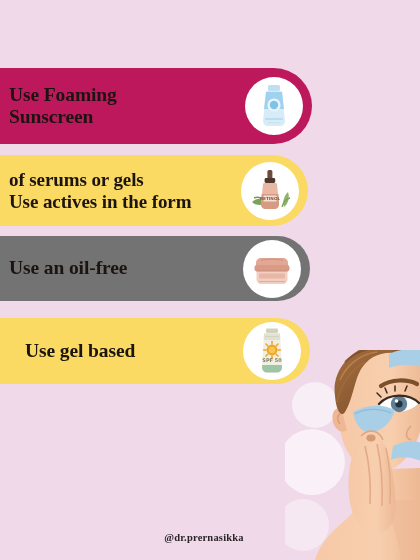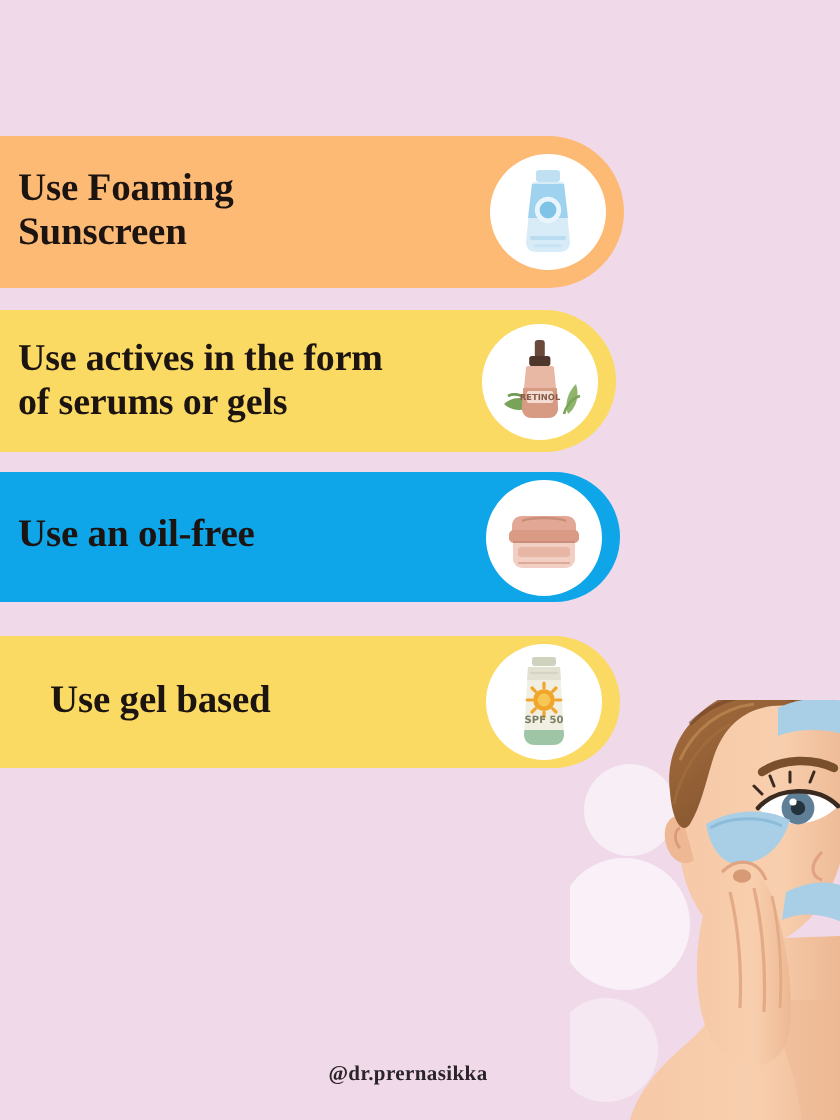--- a/index.html
+++ b/index.html
@@ -139,60 +139,60 @@
       <path d="M72 92 C66 104 62 124 64 146 C66 166 74 178 86 182 C98 186 108 178 110 164 C112 146 108 120 102 100 C96 84 80 78 72 92 Z" fill="url(#skin)"></path>
       <path d="M76 86 C84 78 94 80 98 90" fill="none" stroke="#e0a483" stroke-width="1.6"></path>
       <path d="M80 96 C84 112 86 134 85 154" fill="none" stroke="#e3aa88" stroke-width="1.6"></path>
       <path d="M92 94 C96 112 98 134 97 156" fill="none" stroke="#e3aa88" stroke-width="1.6"></path>
       <path d="M101 98 C105 116 106 136 105 154" fill="none" stroke="#e3aa88" stroke-width="1.4"></path>
       <ellipse cx="86" cy="88" rx="4.6" ry="3.4" fill="#d79a77"></ellipse>
     </g>
   </svg>
 </div>
 
-<div class="banner" id="banner-0" style="background: #fdba74;">
+<div class="banner" id="banner-0" style="background: #be185d;">
   <div class="banner-text">
     <span class="ln">Use Foaming</span>
     <span class="ln">Sunscreen</span>
   </div>
   <div class="icon-badge">
     <svg width="44" height="46" viewBox="0 0 44 46">
       <rect x="16" y="2" width="12" height="6" rx="1.6" fill="#bfe0f2"></rect>
       <path d="M14 9 C14 8 15 8 16 8 L28 8 C29 8 30 8 30 9 L33 38 C33 41 31 43 28 43 L16 43 C13 43 11 41 11 38 Z" fill="#d8ecf8"></path>
       <path d="M14 9 L30 9 L32 26 L12 26 Z" fill="#9fd2ee"></path>
       <ellipse cx="22" cy="22" rx="6.6" ry="6.6" fill="#e9f5fb"></ellipse>
       <ellipse cx="22" cy="22" rx="4.2" ry="4.2" fill="#7fc3e6"></ellipse>
       <rect x="13" y="35" width="18" height="2" rx="1" fill="#b9dcf0"></rect>
       <rect x="15" y="39" width="14" height="1.6" rx="0.8" fill="#c9e4f4"></rect>
     </svg>
   </div>
 </div>
 
 <div class="banner" id="banner-1" style="background: rgb(250, 218, 99);">
   <div class="banner-text">
+    <span class="ln">of serums or gels</span>
     <span class="ln">Use actives in the form</span>
-    <span class="ln">of serums or gels</span>
   </div>
   <div class="icon-badge">
     <svg width="48" height="46" viewBox="0 0 48 46">
       <path d="M6 34 C10 30 17 30 21 34 C17 38 10 38 6 34 Z" fill="#7aa35a"></path>
       <path d="M8 30 C12 28 17 30 19 34" fill="none" stroke="#6f9a52" stroke-width="1.4"></path>
       <path d="M42 24 C38 28 36 34 38 39 C42 36 44 30 42 24 Z" fill="#8fb46b"></path>
       <path d="M44 30 C40 31 37 35 36 39" fill="none" stroke="#7aa35a" stroke-width="1.3"></path>
       <rect x="21.4" y="2" width="5" height="9" rx="1.6" fill="#6b4a3c"></rect>
       <rect x="18.6" y="10" width="10.6" height="5" rx="1.4" fill="#4f372c"></rect>
       <path d="M17 16 C17 15 18 15 19 15 L29 15 C30 15 31 15 31 16 L33 36 C33 39 31 41 28 41 L20 41 C17 41 15 39 15 36 Z" fill="#e8b8a4"></path>
       <path d="M15.6 26 L32.4 26 L33 36 C33 39 31 41 28 41 L20 41 C17 41 15 39 15 36 Z" fill="#d79a83"></path>
       <rect x="17.4" y="27.5" width="13.2" height="6" rx="1" fill="#f3ddd2"></rect>
       <text x="24" y="32.2" font-family="DejaVu Sans, sans-serif" font-size="4.2" font-weight="bold" fill="#8a5a48" text-anchor="middle">RETINOL</text>
     </svg>
   </div>
 </div>
 
-<div class="banner" id="banner-2" style="background: #0ea5e9; font-family: Liberation Serif, serif;">
+<div class="banner" id="banner-2" style="background: #737373; font-family: Liberation Serif, serif;">
   <div class="banner-text">
     <span class="ln">Use an oil-free</span>
   </div>
   <div class="icon-badge">
     <svg width="46" height="36" viewBox="0 0 46 36">
       <path d="M7 12 C7 9 9 7 12 7 L34 7 C37 7 39 9 39 12 L39 15 L7 15 Z" fill="#e3a895"></path>
       <rect x="5.5" y="14" width="35" height="6.5" rx="2.4" fill="#d99a86"></rect>
       <path d="M7.5 20 L38.5 20 L38.5 28 C38.5 31 36.5 33 33.5 33 L12.5 33 C9.5 33 7.5 31 7.5 28 Z" fill="#f2cfc2"></path>
       <rect x="10" y="22.5" width="26" height="5" rx="1.6" fill="#e8b6a4"></rect>
       <path d="M12 9.5 C16 7.5 30 7.5 34 9.5" fill="none" stroke="#c98d79" stroke-width="1.2"></path>

